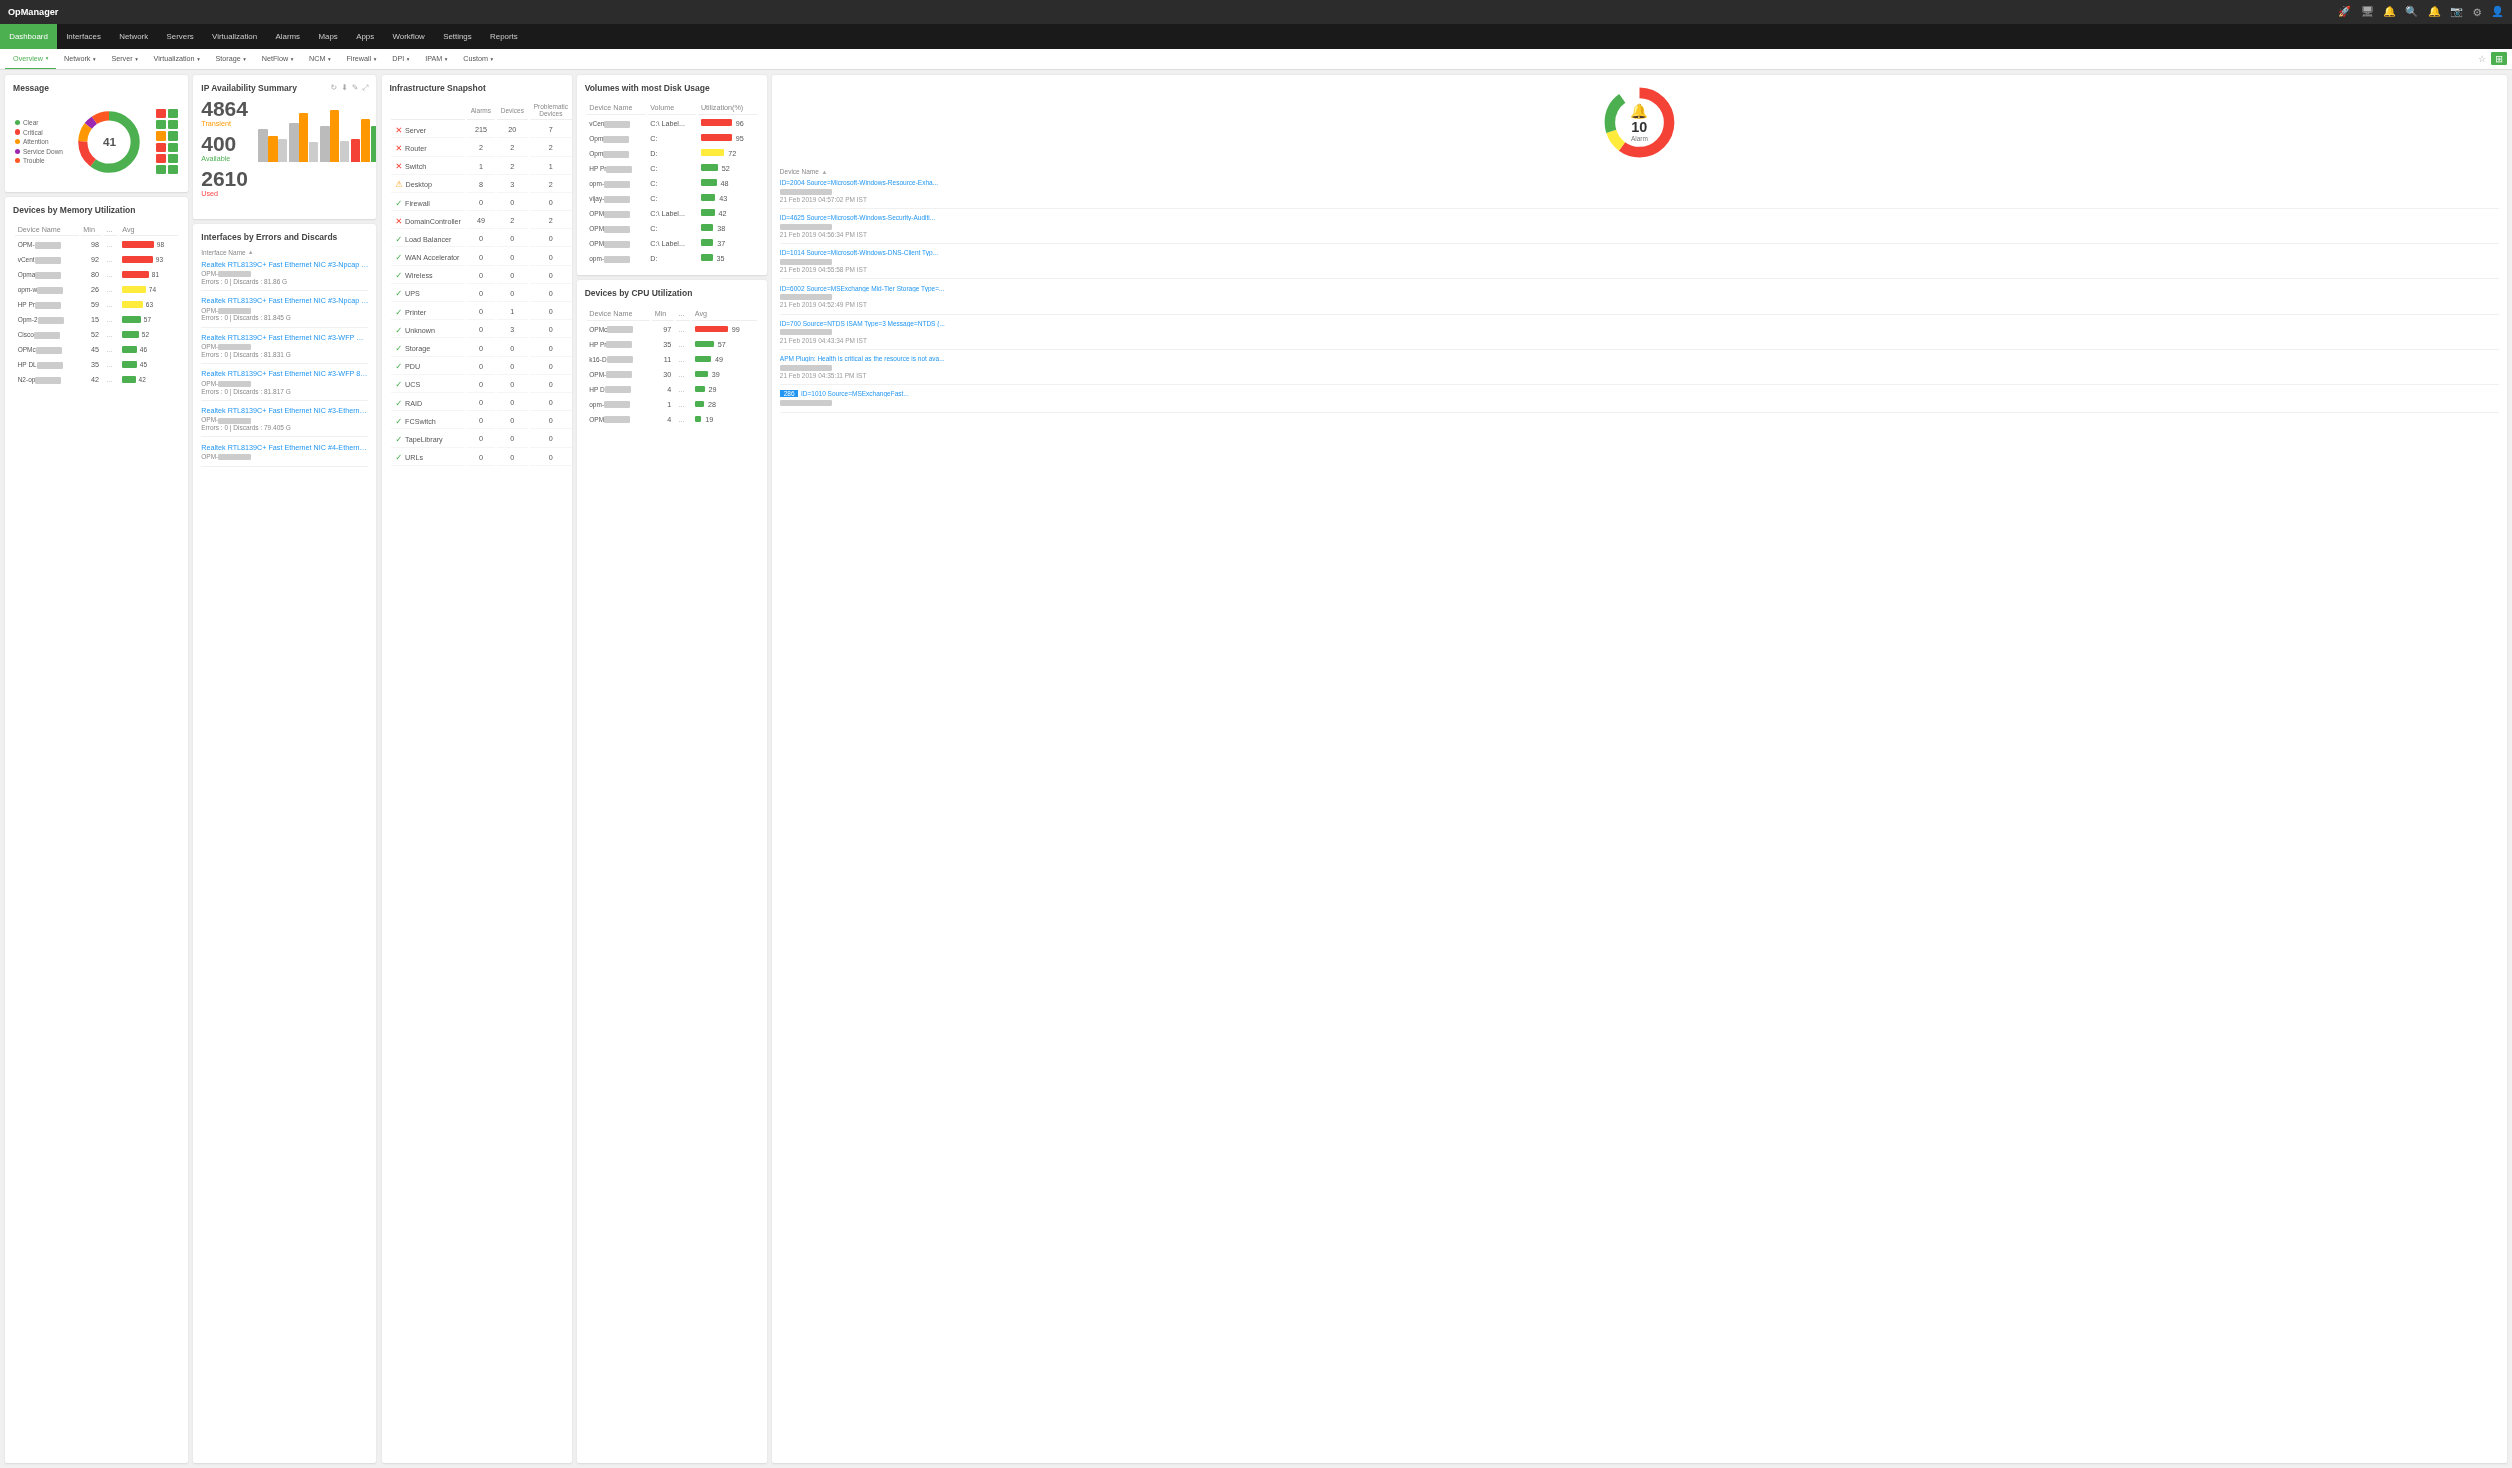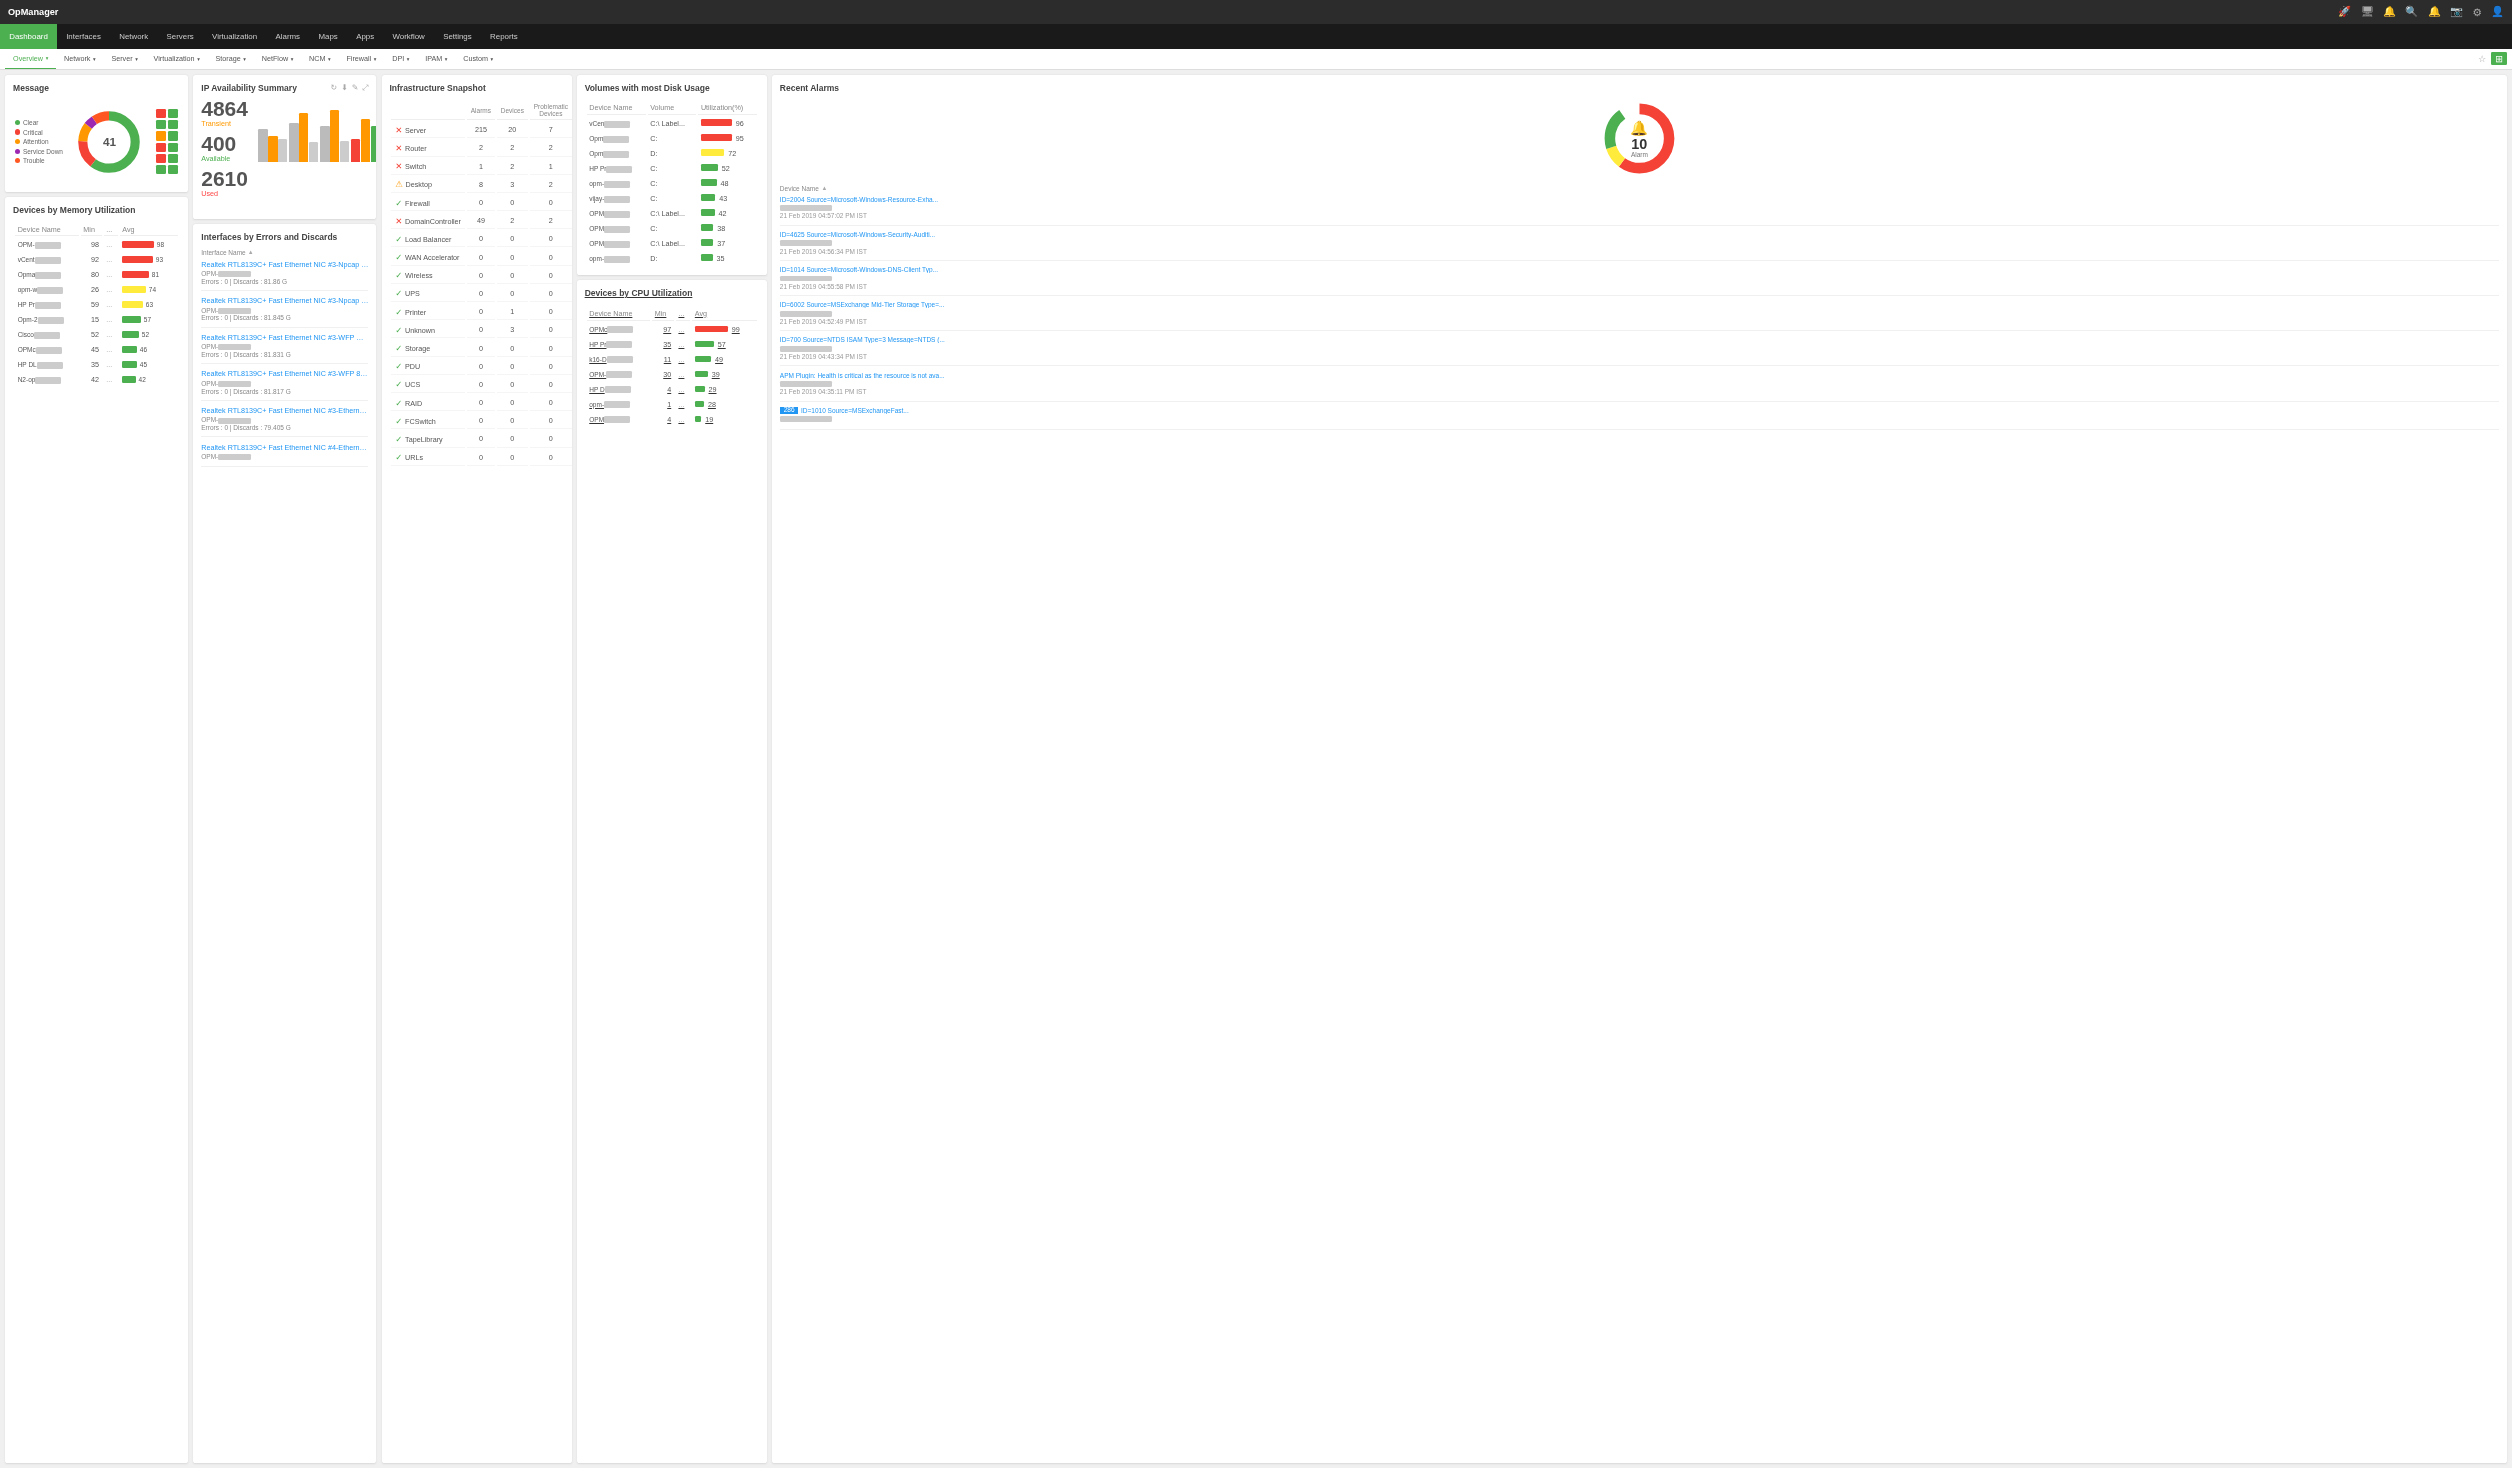--- a/index.html
+++ b/index.html
@@ -758,21 +758,21 @@
       <div class="vol-bar-wrap">
         <div class="vol-bar" style="width:11.8px;background:#4caf50;"></div>
         <span>35</span>
       </div>
     </td>
   </tr>
           </tbody>
       </table>
     </div>
 
-    <div class="card" style="flex:1;text-decoration:underline;">
+    <div class="card" style="flex:1;">
       <div class="card-title">Devices by CPU Utilization</div>
       <table class="cpu-table">
         <thead>
           <tr>
             <th>Device Name</th>
             <th>Min</th>
             <th>...</th>
             <th>Avg</th>
           </tr>
         </thead>
@@ -868,21 +868,20 @@
       </div>
     </td>
   </tr>
           </tbody>
       </table>
     </div>
   </div>
 
   <div class="col5">
     <div class="card" style="flex:1;">
-      <div class="card-title">Recent Alarms</div>
 
       <div class="alarms-donut">
         <div class="alarm-donut-wrap">
           <svg width="79" height="79" viewBox="0 0 120 120">
             <circle cx="60" cy="60" r="45" fill="none" stroke="#f44336" stroke-width="16" stroke-dasharray="169.6 113" stroke-dashoffset="0" transform="rotate(-90 60 60)"></circle>
             <circle cx="60" cy="60" r="45" fill="none" stroke="#ffeb3b" stroke-width="16" stroke-dasharray="28.3 254.4" stroke-dashoffset="-169.6" transform="rotate(-90 60 60)"></circle>
             <circle cx="60" cy="60" r="45" fill="none" stroke="#4caf50" stroke-width="16" stroke-dasharray="56.5 226.2" stroke-dashoffset="-197.9" transform="rotate(-90 60 60)"></circle>
           </svg>
           <div class="alarm-donut-center">
             <div class="alarm-donut-icon">🔔</div>

